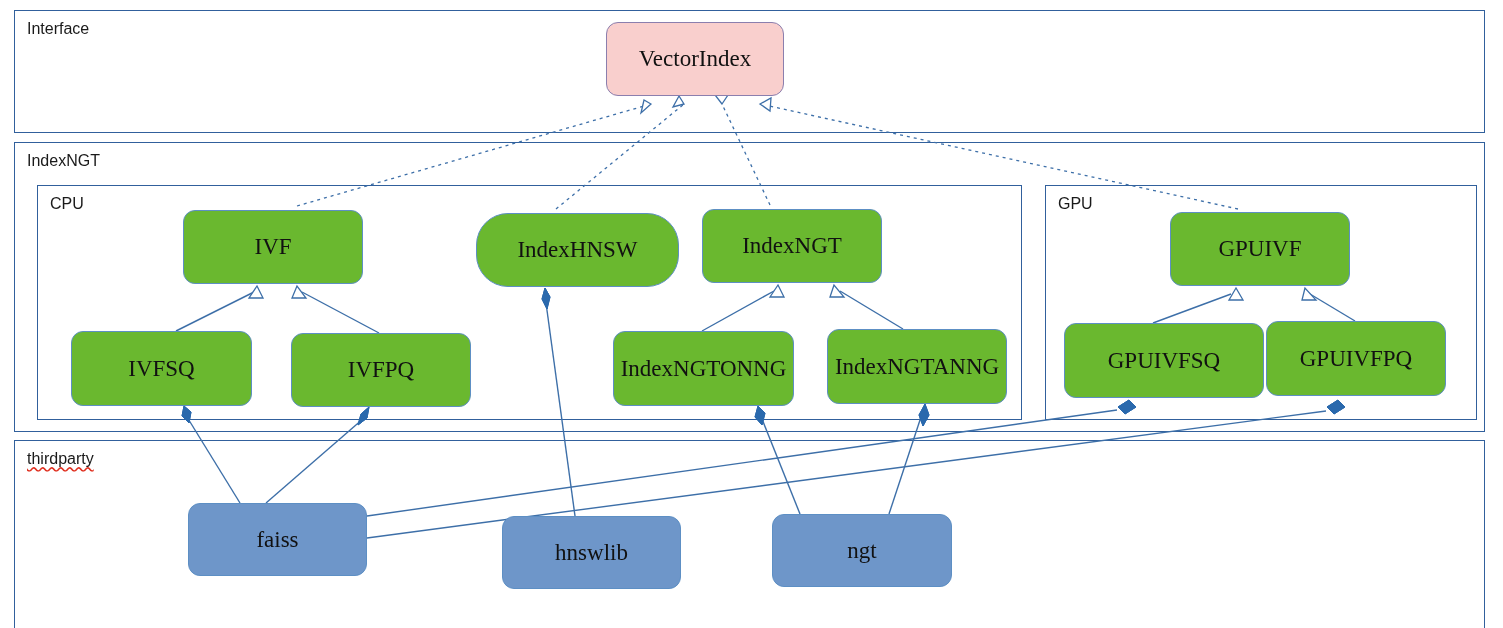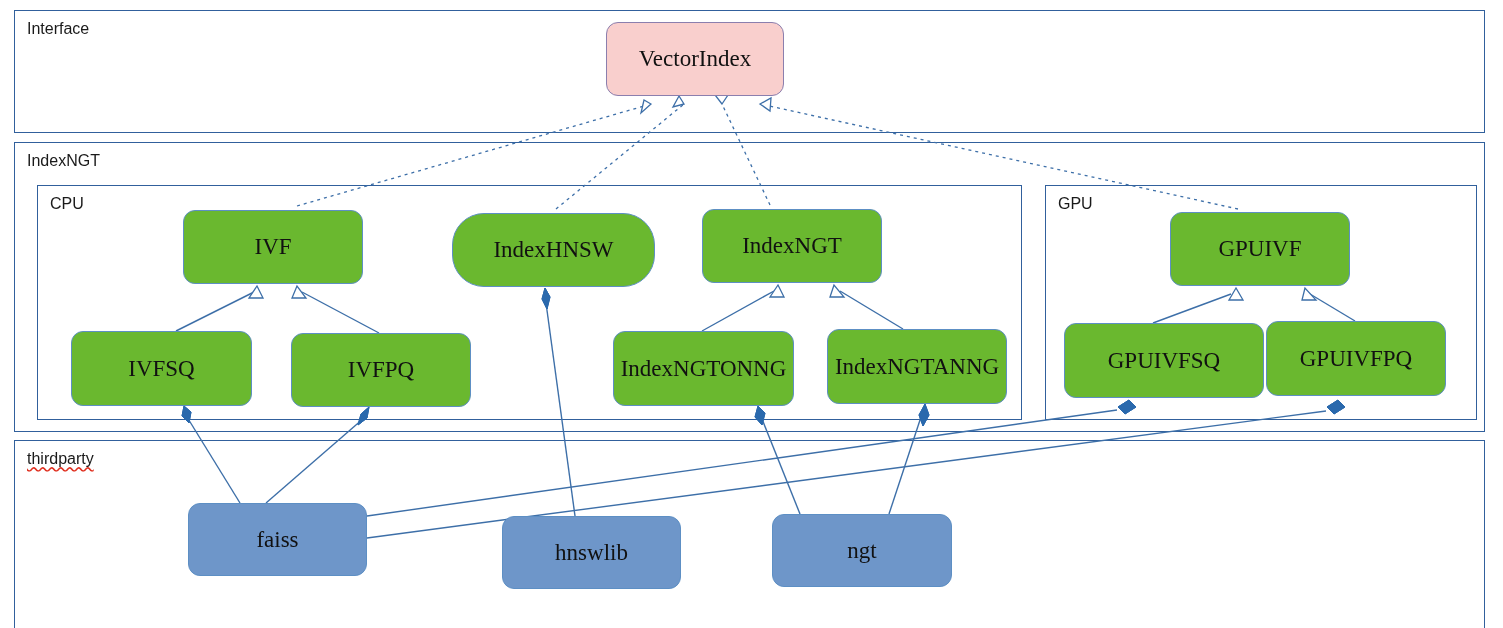--- a/index.html
+++ b/index.html
@@ -191,21 +191,21 @@
   </svg>
 
   <div class="node iface" style="left:606px; top:22px; width:178px; height:74px;">
     <span>VectorIndex</span>
   </div>
 
   <div class="node impl" style="left:183px; top:210px; width:180px; height:74px;">
     <span>IVF</span>
   </div>
 
-  <div class="node impl" style="left:452px; top:213px; width:203px; height:74px;border-radius:32px;">
+  <div class="node impl" style="left:476px; top:213px; width:203px; height:74px;border-radius:32px;">
     <span>IndexHNSW</span>
   </div>
 
   <div class="node impl" style="left:702px; top:209px; width:180px; height:74px;">
     <span>IndexNGT</span>
   </div>
 
   <div class="node impl" style="left:71px; top:331px; width:181px; height:75px;">
     <span>IVFSQ</span>
   </div>

